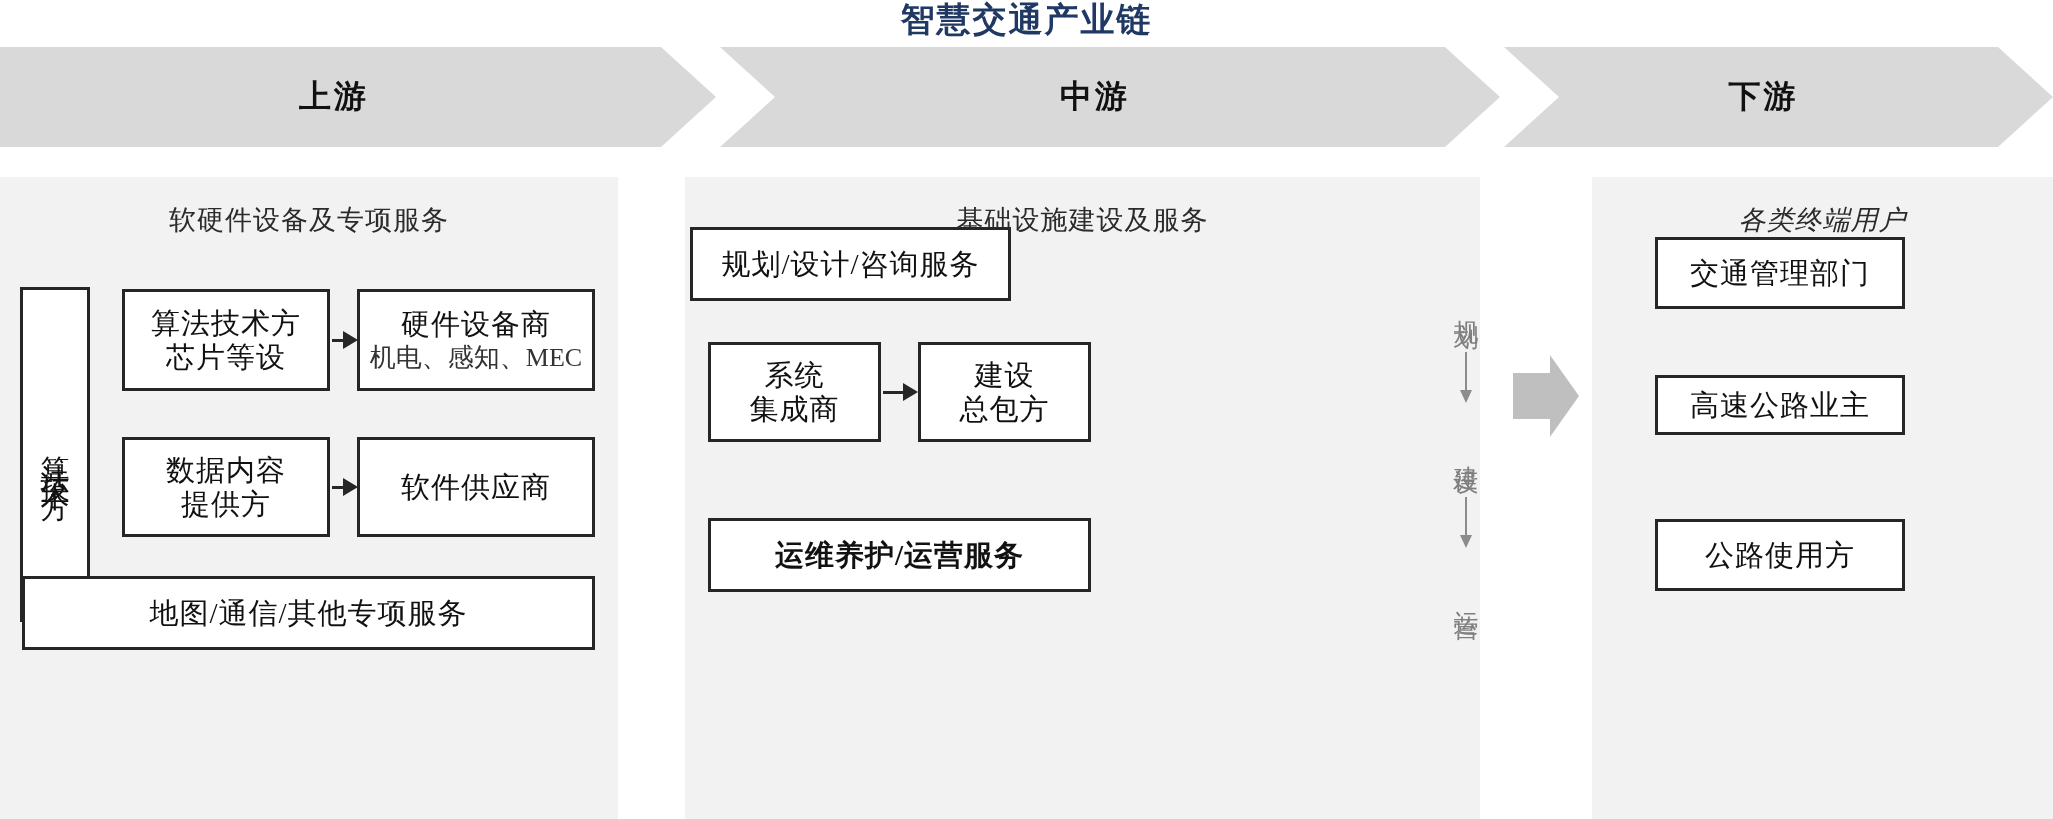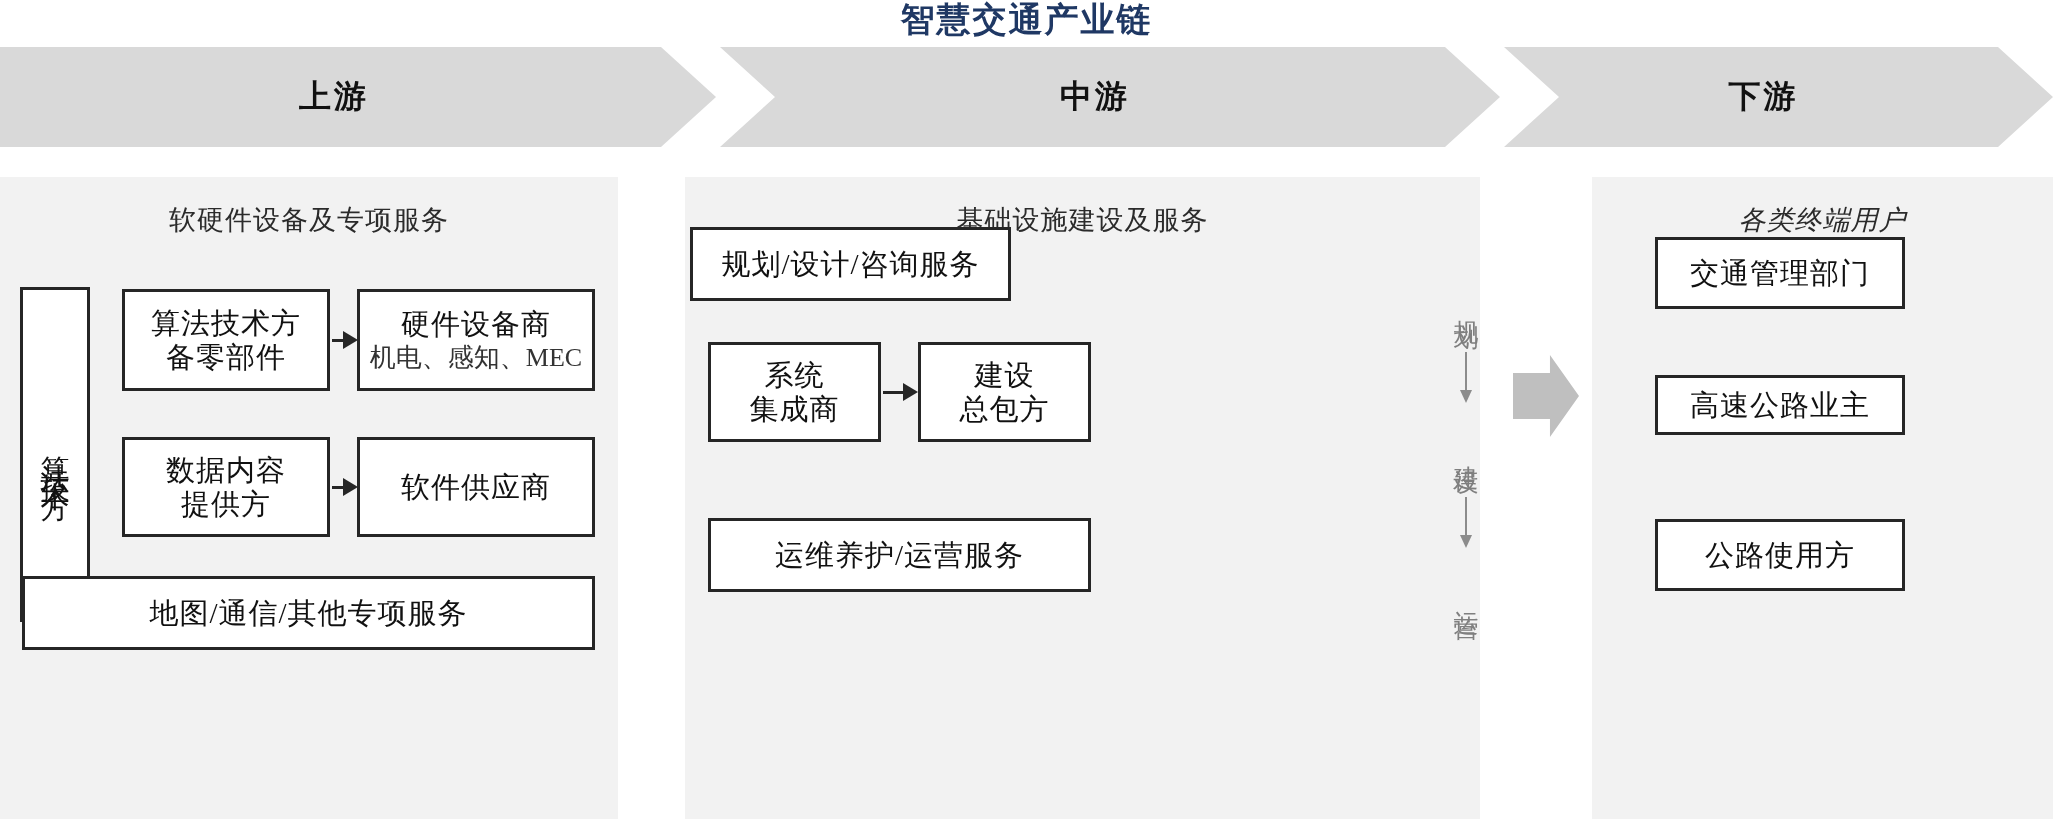--- a/index.html
+++ b/index.html
@@ -129,21 +129,21 @@
   #card-chip   { left: 122px; top: 289px; width: 208px; height: 102px; }
   #card-hw     { left: 357px; top: 289px; width: 238px; height: 102px; }
   #card-data   { left: 122px; top: 437px; width: 208px; height: 100px; text-align: center; }
   #card-sw     { left: 357px; top: 437px; width: 238px; height: 100px; }
   #card-special{ left: 22px;  top: 576px; width: 573px; height: 74px; }
 
   
   #card-plan   { left: 690px; top: 227px; width: 321px; height: 74px; }
   #card-sysint { left: 708px; top: 342px; width: 173px; height: 100px; }
   #card-gc     { left: 918px; top: 342px; width: 173px; height: 100px; }
-  #card-ops    { left: 708px; top: 518px; width: 383px; height: 74px; }
+  #card-ops    { left: 708px; top: 518px; width: 383px; height: 74px; font-weight: bold; }
 
   
   #card-traffic { left: 1655px; top: 237px; width: 250px; height: 72px; }
   #card-highway { left: 1655px; top: 375px; width: 250px; height: 60px; }
   #card-user    { left: 1655px; top: 519px; width: 250px; height: 72px; }
 
   
   .arrow-s {
     position: absolute;
     height: 16px;
@@ -236,21 +236,21 @@
   <div class="panel-heading">软硬件设备及专项服务</div>
 </div>
 
 <div class="card" id="card-algo">
   <span class="vt">算法技术方</span>
 </div>
 
 <div class="card" id="card-chip">
   <span class="t two-line">
       <div>算法技术方</div>
-      <div>备零部件</div>
+      <div>芯片等设</div>
     </span>
 </div>
 
 <div class="arrow-s" id="arrow-chip-hw">
   <span class="shaft"></span>
   <span class="head"></span>
 </div>
 
 <div class="card" id="card-hw">
   <span class="t">硬件设备商</span>

